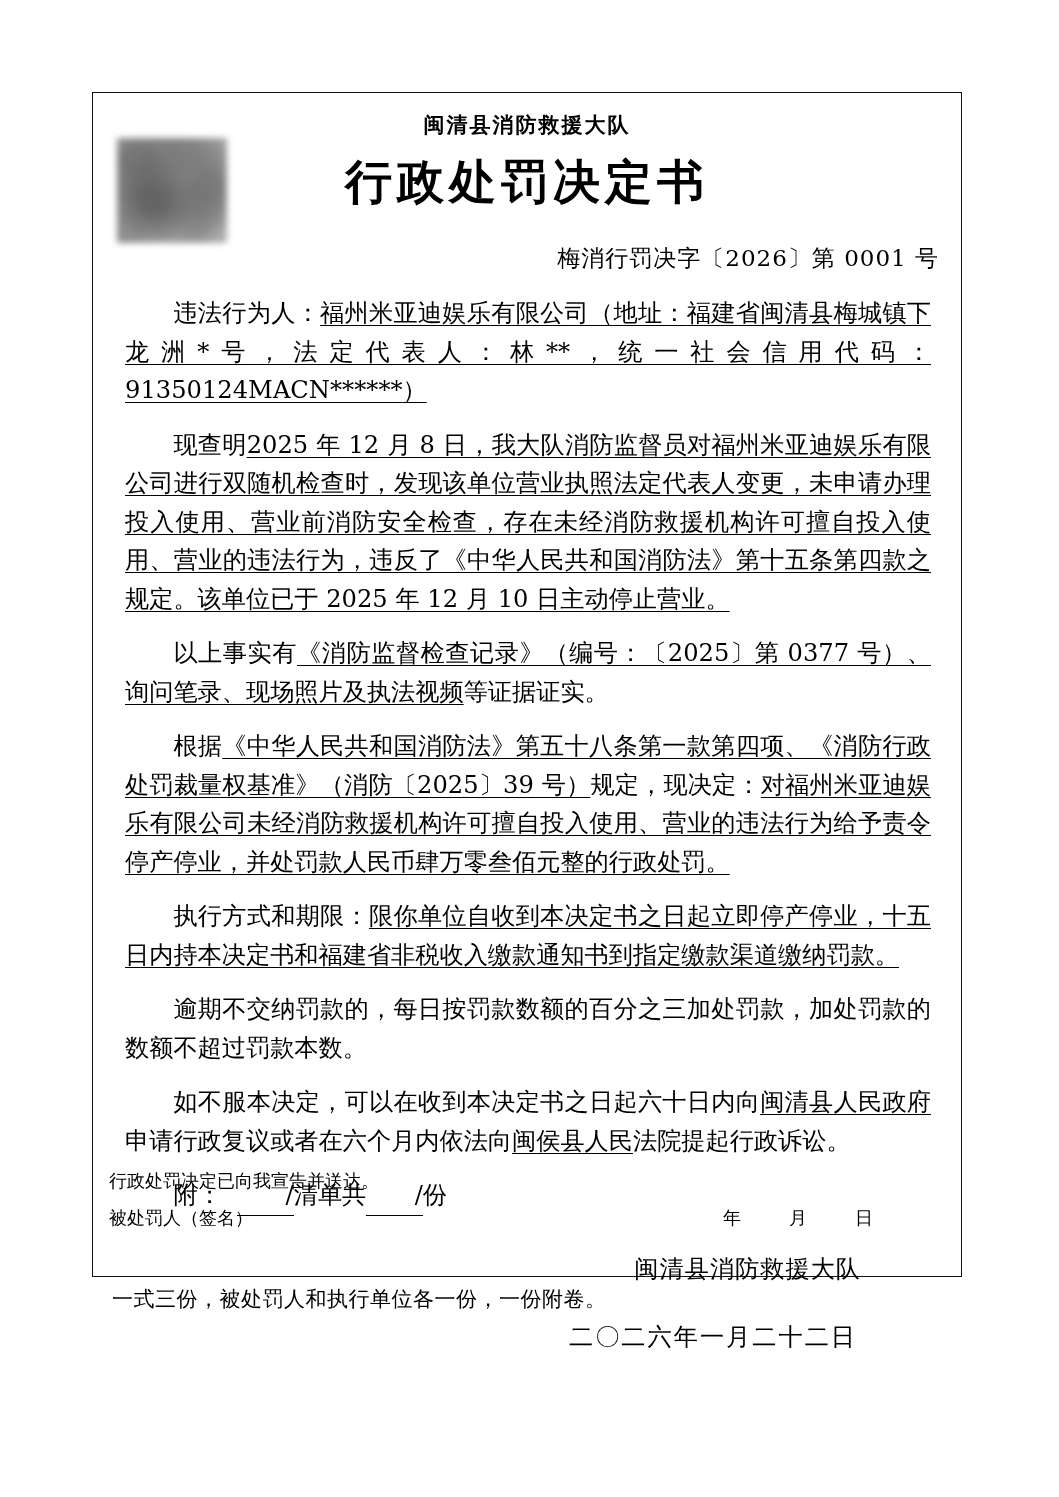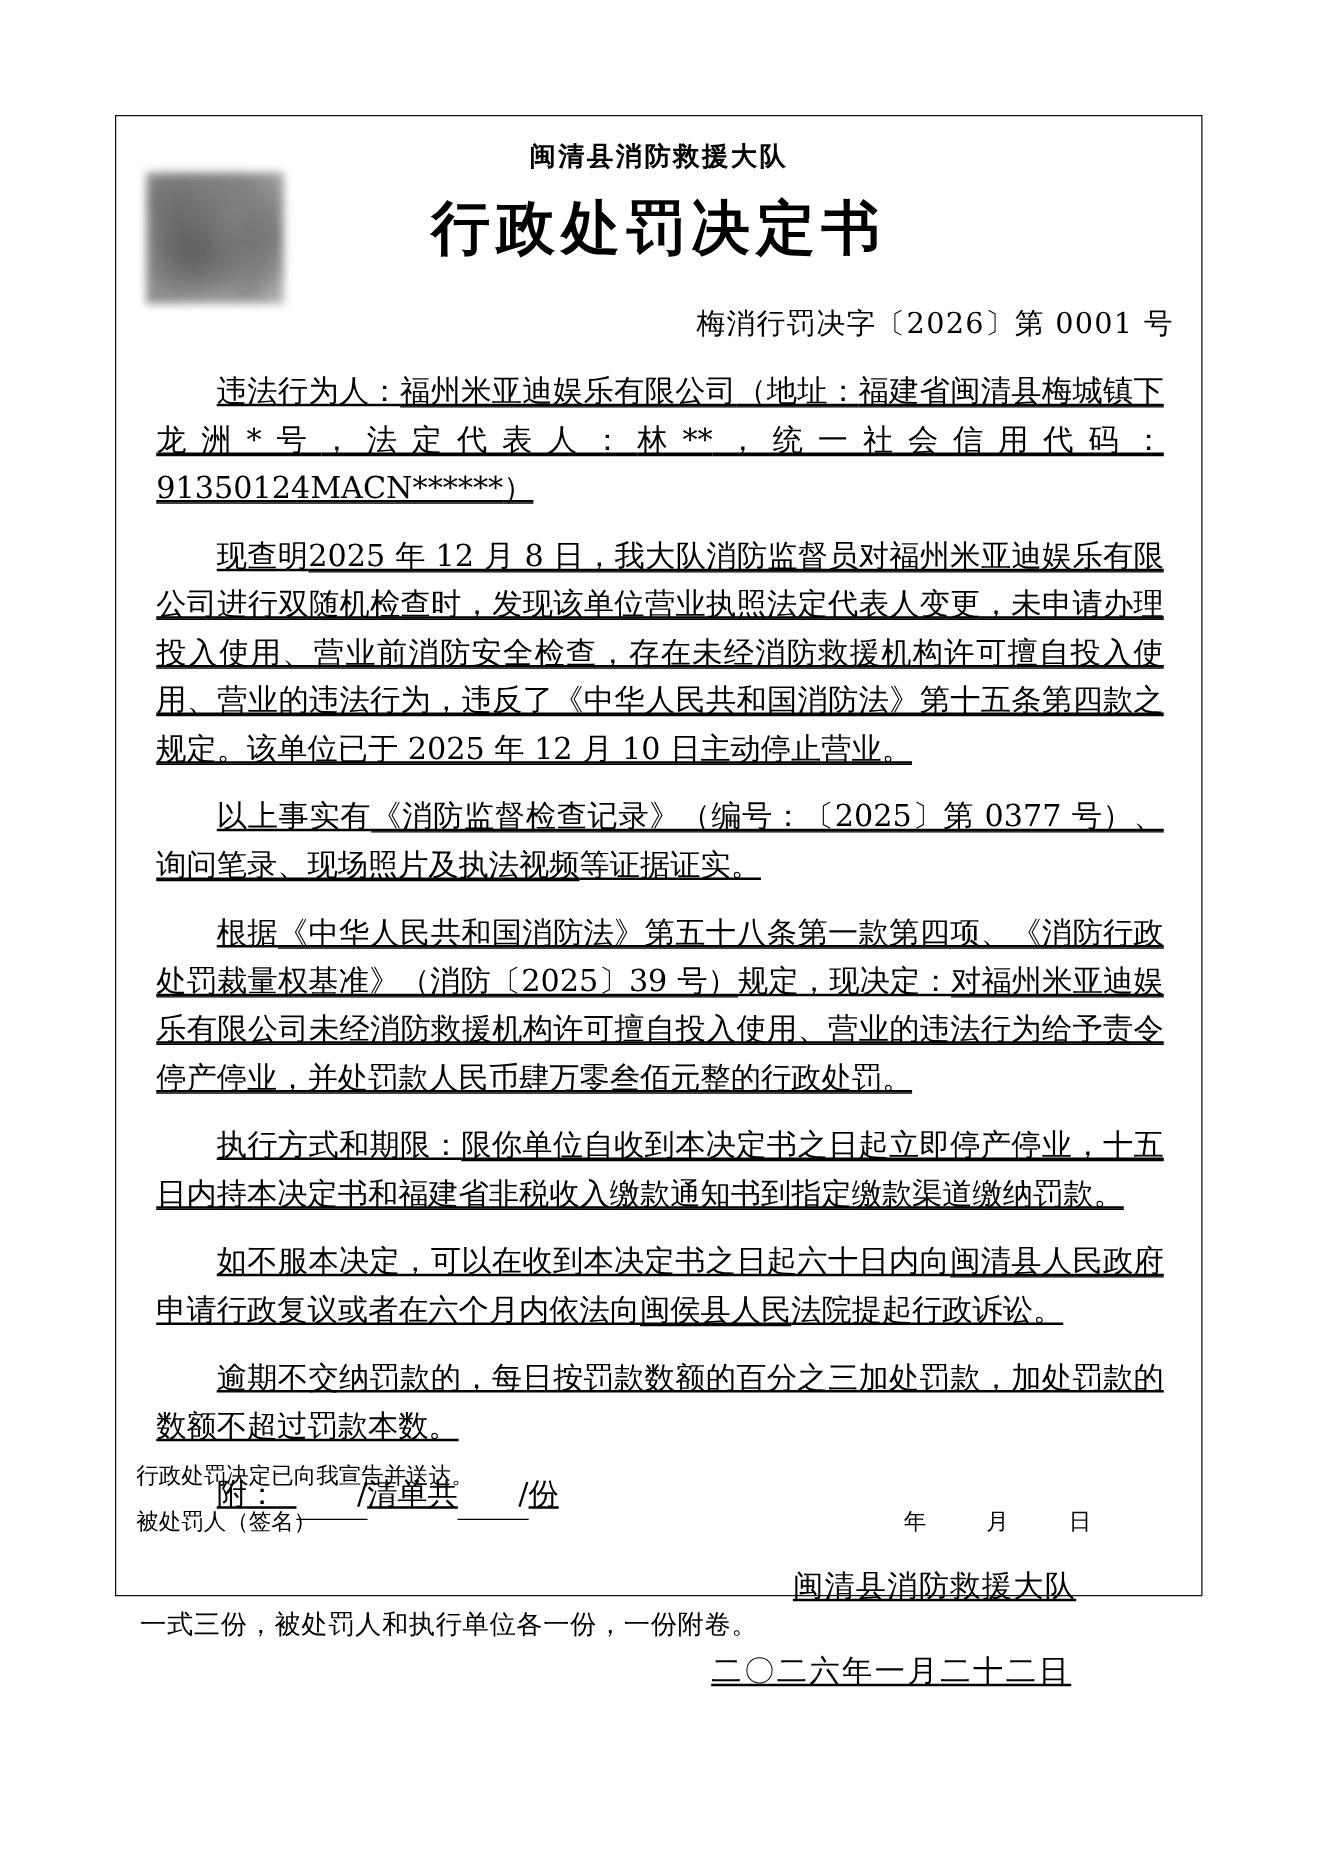--- a/index.html
+++ b/index.html
@@ -18,21 +18,20 @@
 
   
   .doc-frame {
     position: absolute;
     left: 92px;
     top: 92px;
     width: 870px;
     height: 1185px;
     border: 1.6px solid #111111;
     box-sizing: border-box;
-    text-decoration: underline;
   }
 
   
   .header-area {
     position: relative;
     height: 185px;
   }
   .redact-block {
     position: absolute;
     left: 24px;
@@ -180,25 +179,25 @@
 
     <p class="para">
       <span>根据</span><span class="u">《中华人民共和国消防法》第五十八条第一款第四项、《消防行政处罚裁量权基准》（消防〔2025〕39 号）</span><span>规定，现决定：</span><span class="u">对福州米亚迪娱乐有限公司未经消防救援机构许可擅自投入使用、营业的违法行为给予责令停产停业，并处罚款人民币肆万零叁佰元整的行政处罚。</span>
     </p>
 
     <p class="para">
       <span>执行方式和期限：</span><span class="u">限你单位自收到本决定书之日起立即停产停业，十五日内持本决定书和福建省非税收入缴款通知书到指定缴款渠道缴纳罚款。</span>
     </p>
 
     <p class="para">
+      <span>逾期不交纳罚款的，每日按罚款数额的百分之三加处罚款，加处罚款的数额不超过罚款本数。</span>
+    </p>
+
+    <p class="para">
       <span>如不服本决定，可以在收到本决定书之日起六十日内向</span><span class="u">闽清县人民政府</span><span>申请行政复议或者在六个月内依法向</span><span class="u">闽侯县人民</span><span>法院提起行政诉讼。</span>
-    </p>
-
-    <p class="para">
-      <span>逾期不交纳罚款的，每日按罚款数额的百分之三加处罚款，加处罚款的数额不超过罚款本数。</span>
     </p>
 
     <p class="para">
       <span>附：</span>&nbsp;&nbsp;<span class="blank-u">/</span><span>清单共</span><span class="blank-u">/</span><span>份</span>
     </p>
 
     <div class="sign-block">
       <div class="sign-org">闽清县消防救援大队</div>
       <div class="sign-date">二〇二六年一月二十二日</div>
     </div>

